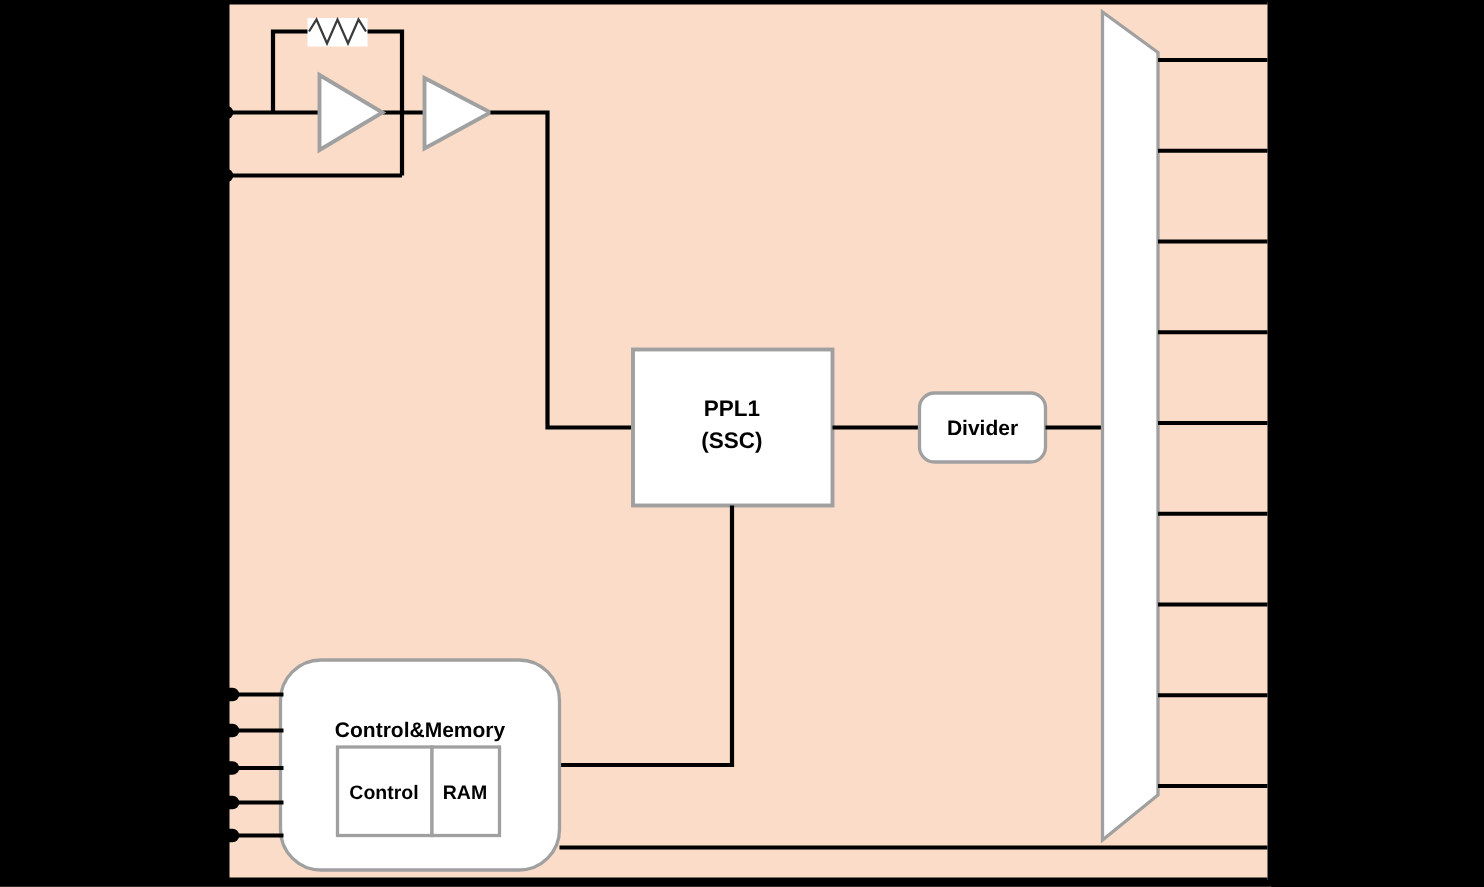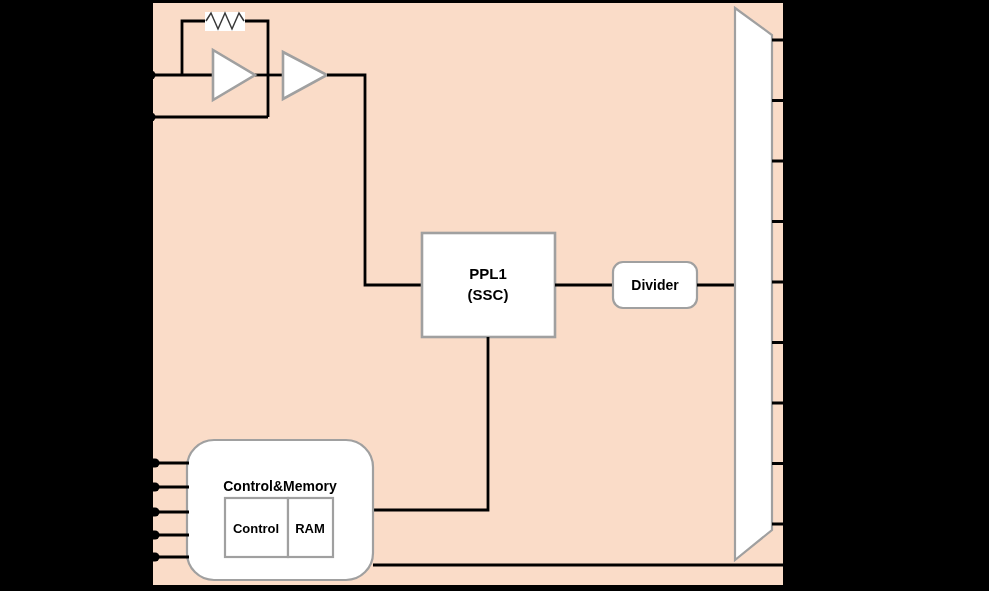--- a/index.html
+++ b/index.html
@@ -4,21 +4,21 @@
 <style>
   :root{
     --bg:#000000;
     --chip-fill:#FADCC8;
     --wire:#000000;
     --shape-stroke:#A0A0A0;
     --block-fill:#FFFFFF;
     --zigzag:#3A3A3A;
   }
   html,body{margin:0;padding:0;background:var(--bg);}
-  .stage{position:relative;width:783px;height:591px;background:var(--bg);overflow:hidden;}
+  .stage{position:relative;width:845px;height:591px;background:var(--bg);overflow:hidden;}
   svg{display:block;}
   .wire{stroke:var(--wire);stroke-width:2.8;fill:none;}
   .shape{fill:var(--block-fill);stroke:var(--shape-stroke);stroke-width:2.6;}
   .shape-thin{fill:var(--block-fill);stroke:var(--shape-stroke);stroke-width:2.2;}
   .pin{fill:var(--wire);stroke:none;}
   .zig{stroke:var(--zigzag);stroke-width:1.5;fill:none;stroke-linejoin:miter;}
   text{font-family:"Liberation Sans",sans-serif;font-weight:bold;fill:#000;}
   .t15{font-size:15px;} .t14{font-size:14px;} .t13{font-size:13px;}
 </style>
 </head>

